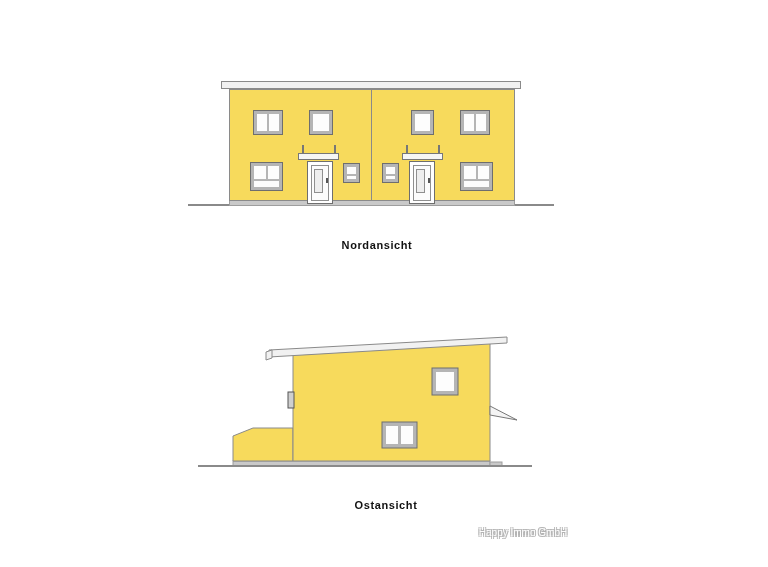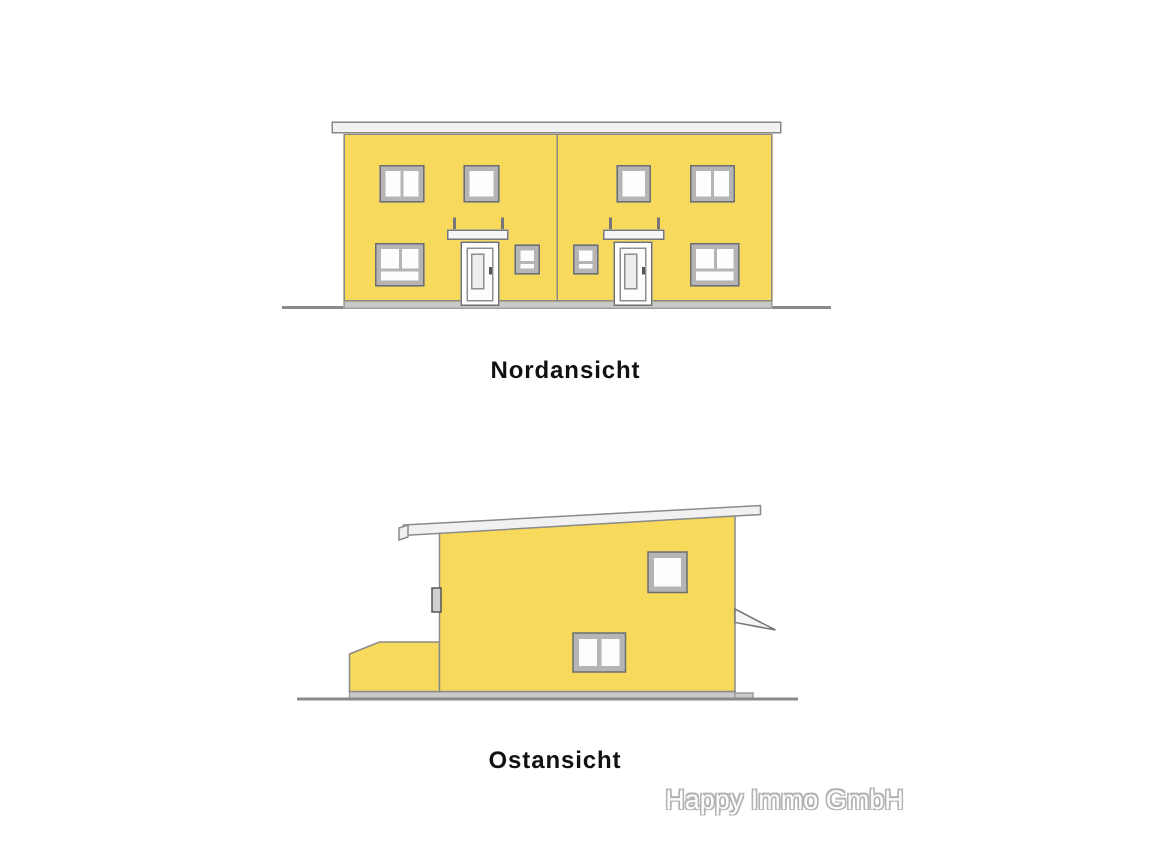--- a/index.html
+++ b/index.html
@@ -38,25 +38,25 @@
   .canopy{background:#f6f6f6;border:1px solid #777;}
   .rod{background:#777;}
 
   .door{background:#ffffff;border:1px solid #6e6e6e;}
   .door .leaf{position:absolute;left:3px;right:3px;top:3px;bottom:2px;border:1px solid #8f8f8f;background:#fcfcfc;}
   .door .glass{position:absolute;left:6px;top:7px;width:7px;height:22px;border:1px solid #8f8f8f;background:#eeeeee;}
   .door .handle{position:absolute;right:4px;top:16px;width:2px;height:5px;background:#555;}
 
   
   .view-label{
-    width:200px;text-align:center;font-size:16px;font-weight:bold;
+    width:200px;text-align:center;font-size:11px;font-weight:bold;
     letter-spacing:0.6px;color:var(--label-black);
   }
   .watermark{
-    width:160px;text-align:center;font-size:18px;line-height:14.5px;
+    width:160px;text-align:center;font-size:10px;line-height:14.5px;
     color:#fdfdfd;
     text-shadow:-1px -1px 0 var(--watermark-gray),1px -1px 0 var(--watermark-gray),
                 -1px 1px 0 var(--watermark-gray),1px 1px 0 var(--watermark-gray);
   }
 </style>
 </head>
 <body>
 
 <div id="canvas">
 
@@ -147,19 +147,19 @@
     <rect x="401" y="426" width="12" height="18" fill="#fdfdfd"></rect>
 
     <polygon points="269,350 507,337 507,343 269,357" style="fill:var(--roof-white)" stroke="#8a8a8a" stroke-width="1"></polygon>
     <polygon points="272,350 266,352 266,360 272,358" style="fill:var(--roof-white)" stroke="#8a8a8a" stroke-width="1"></polygon>
 
     <polygon points="490,406 517,420 490,415" fill="#f4f4f4" stroke="#777" stroke-width="1"></polygon>
 
     <line x1="198" y1="466" x2="532" y2="466" style="stroke:var(--outline-gray)" stroke-width="2"></line>
   </svg>
 
-  <div class="abs view-label" style="left:270px;top:499px;">Ostansicht</div>
+  <div class="abs view-label" style="left:286px;top:499px;">Ostansicht</div>
 
   <div class="abs watermark" style="left:443px;top:526px;">
     <div>Happy Immo GmbH</div>
   </div>
 
 </div>
 
 </body></html>

